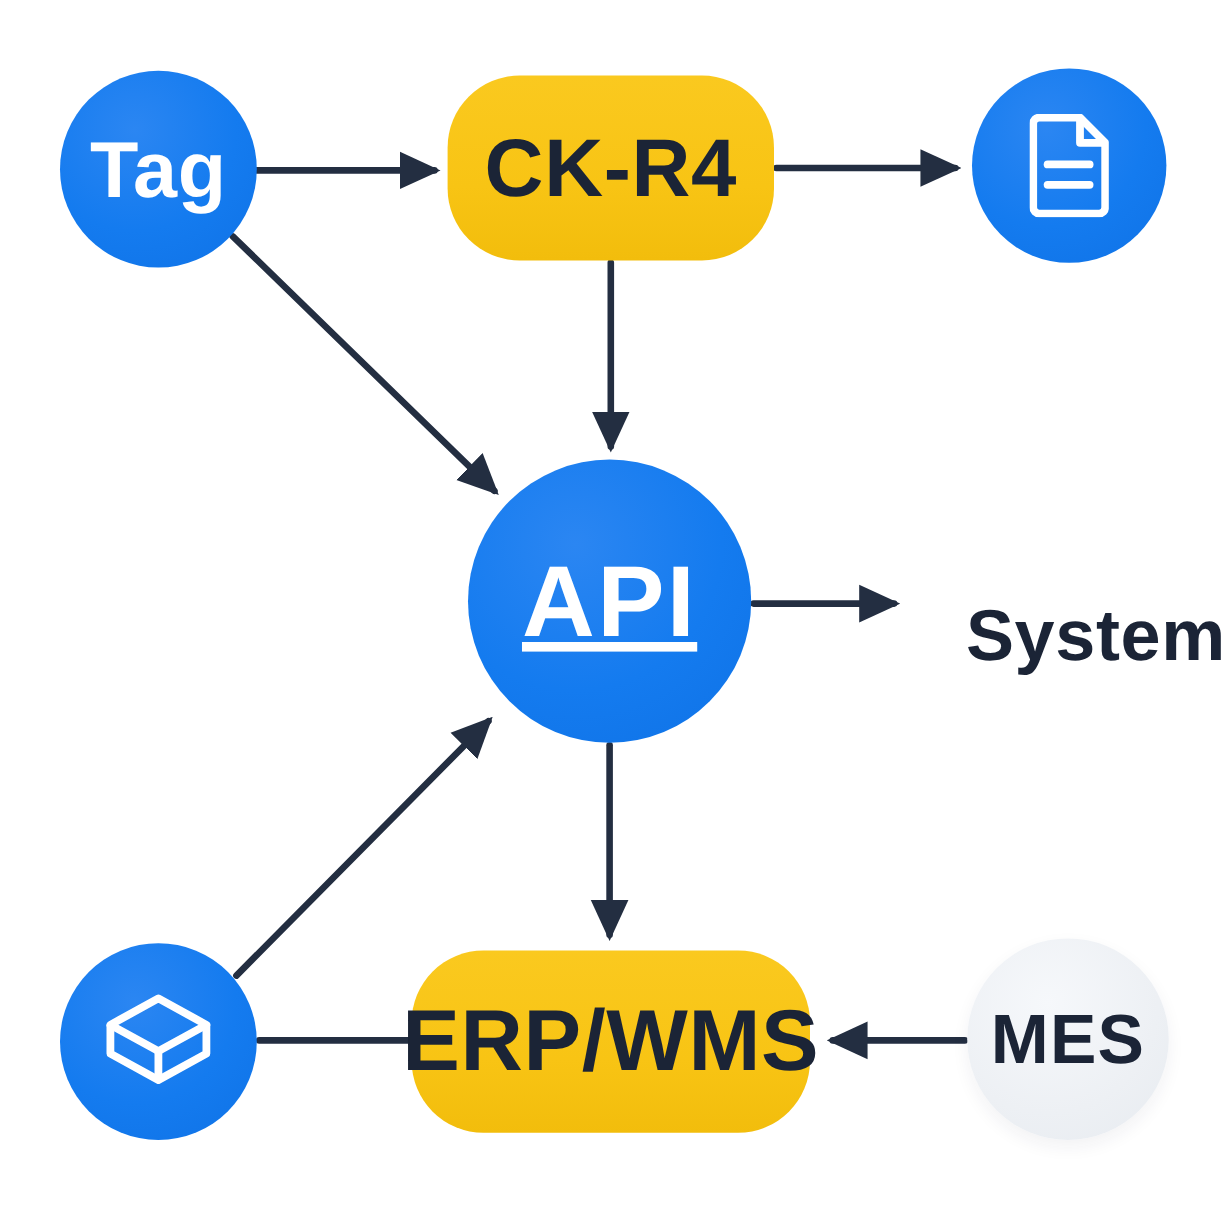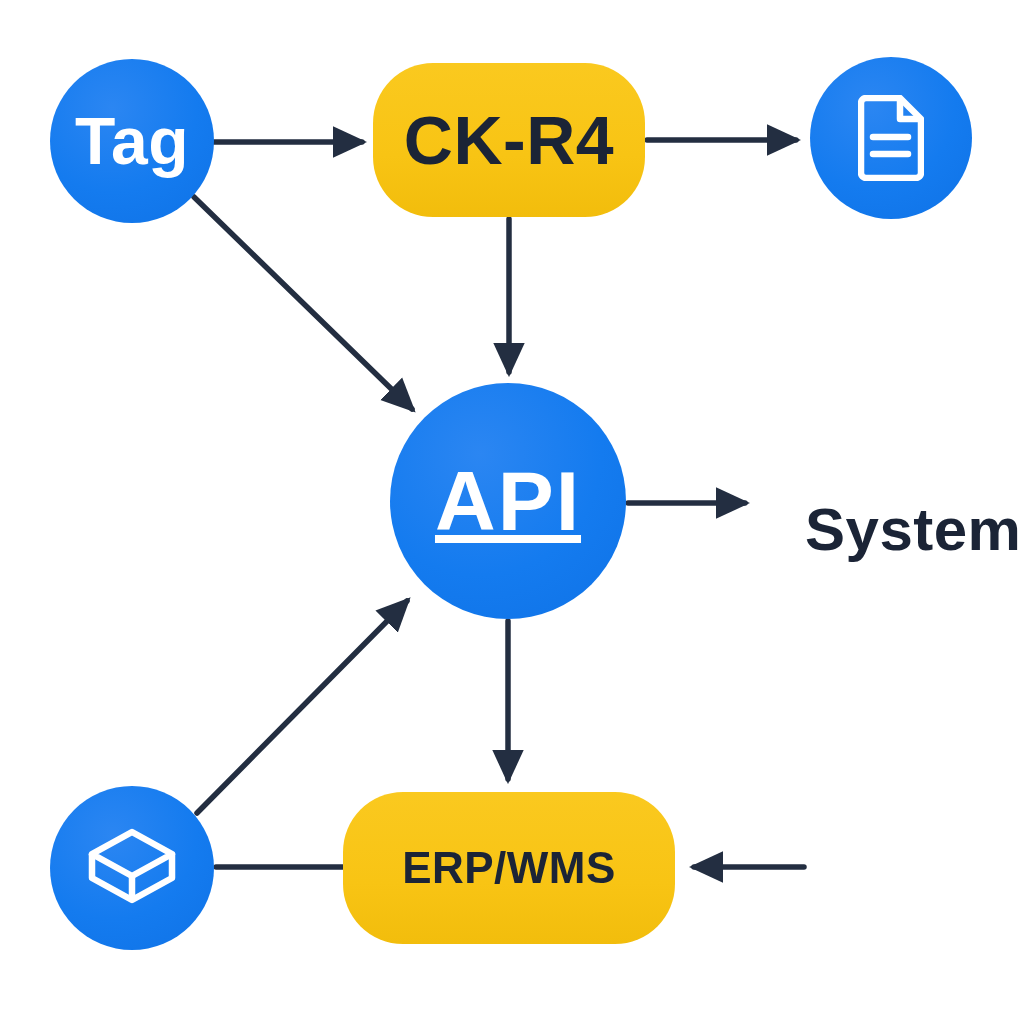--- a/index.html
+++ b/index.html
@@ -36,21 +36,21 @@
     box-shadow: 0 6px 14px rgba(30,40,60,0.06);
   }
   .pill {
     border-radius: 60px;
     background: linear-gradient(180deg, #fac91f 0%, #f8c414 60%, #f2bd0c 100%);
     color: #1b2436;
   }
   .lbl-tag     { font-size: 66px; font-weight: 600; letter-spacing: 0.5px; }
   .lbl-ckr4    { font-size: 68px; font-weight: 700; letter-spacing: 0.5px; }
   .lbl-api     { font-size: 84px; font-weight: 700; letter-spacing: 2px; }
-  .lbl-pill2   { font-size: 44px; font-weight: 700; letter-spacing: 0.5px; }
+  .lbl-pill2   { font-size: 72px; font-weight: 700; letter-spacing: 0.5px; }
   .lbl-mes     { font-size: 58px; font-weight: 600; letter-spacing: 1px; }
   .free-label {
     position: absolute;
     color: #1b2436;
     font-size: 60px;
     font-weight: 600;
     letter-spacing: 0.5px;
   }
   #tag    { left: 50px;  top: 59px;  width: 164px; height: 164px; }
   #ckr4   { left: 373px; top: 63px;  width: 272px; height: 154px; }
@@ -125,14 +125,17 @@
       <path d="M46 5 L86 27 L46 49 L6 27 z" fill="none" stroke="#ffffff" stroke-width="6.5" stroke-linejoin="round"></path>
       <path d="M6 27 V51 L46 73 L86 51 V27" fill="none" stroke="#ffffff" stroke-width="6.5" stroke-linejoin="round"></path>
       <path d="M46 49 V73" fill="none" stroke="#ffffff" stroke-width="6.5" stroke-linejoin="round"></path>
     </svg>
   </div>
 
   <div id="erpwms" class="node pill">
     <span class="lbl-pill2">ERP/WMS</span>
   </div>
 
+  <div id="mes" class="node circle-gray">
+    <span class="lbl-mes">MES</span>
+  </div>
 
 </div>
 
 </body></html>

